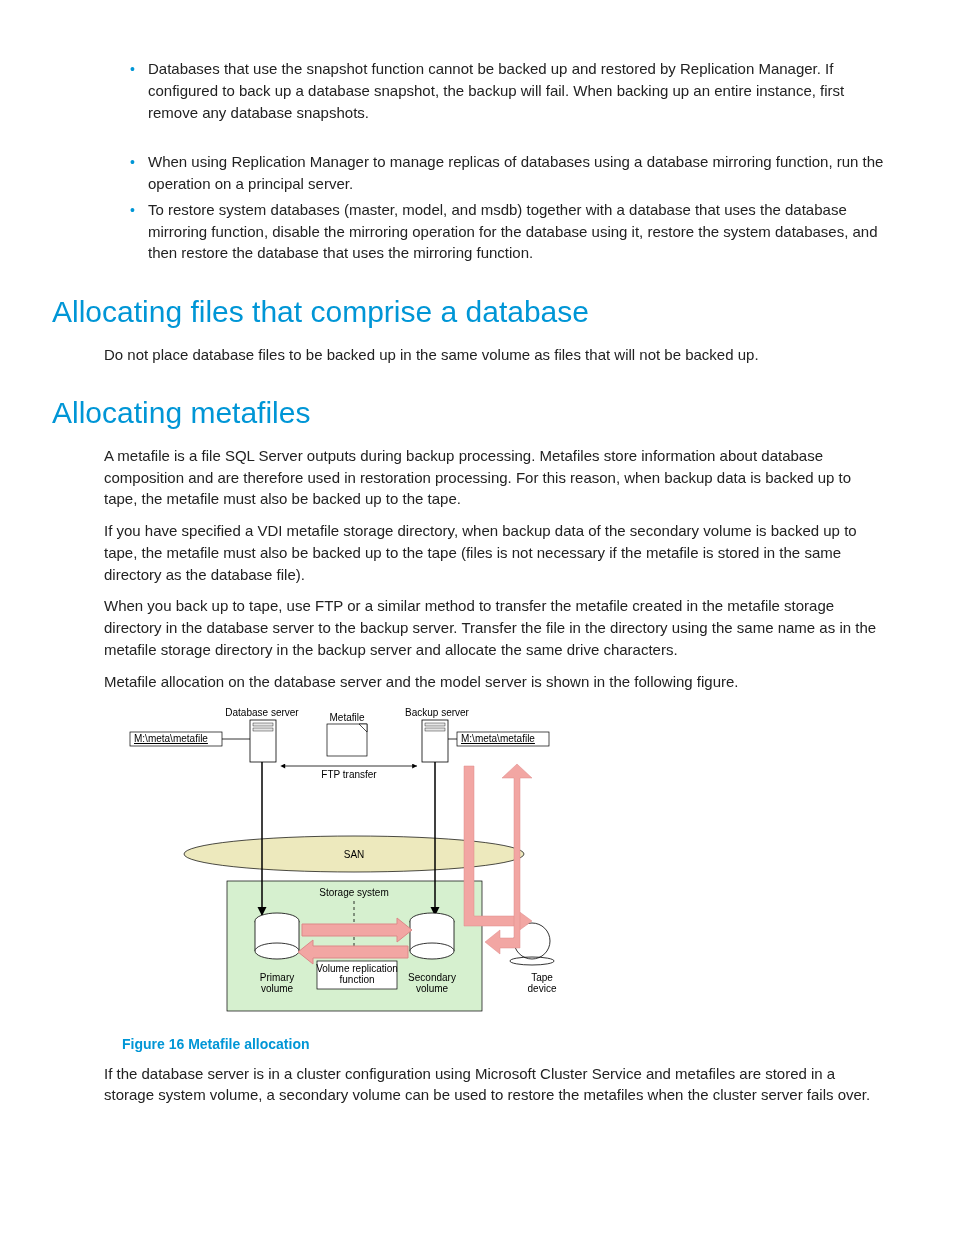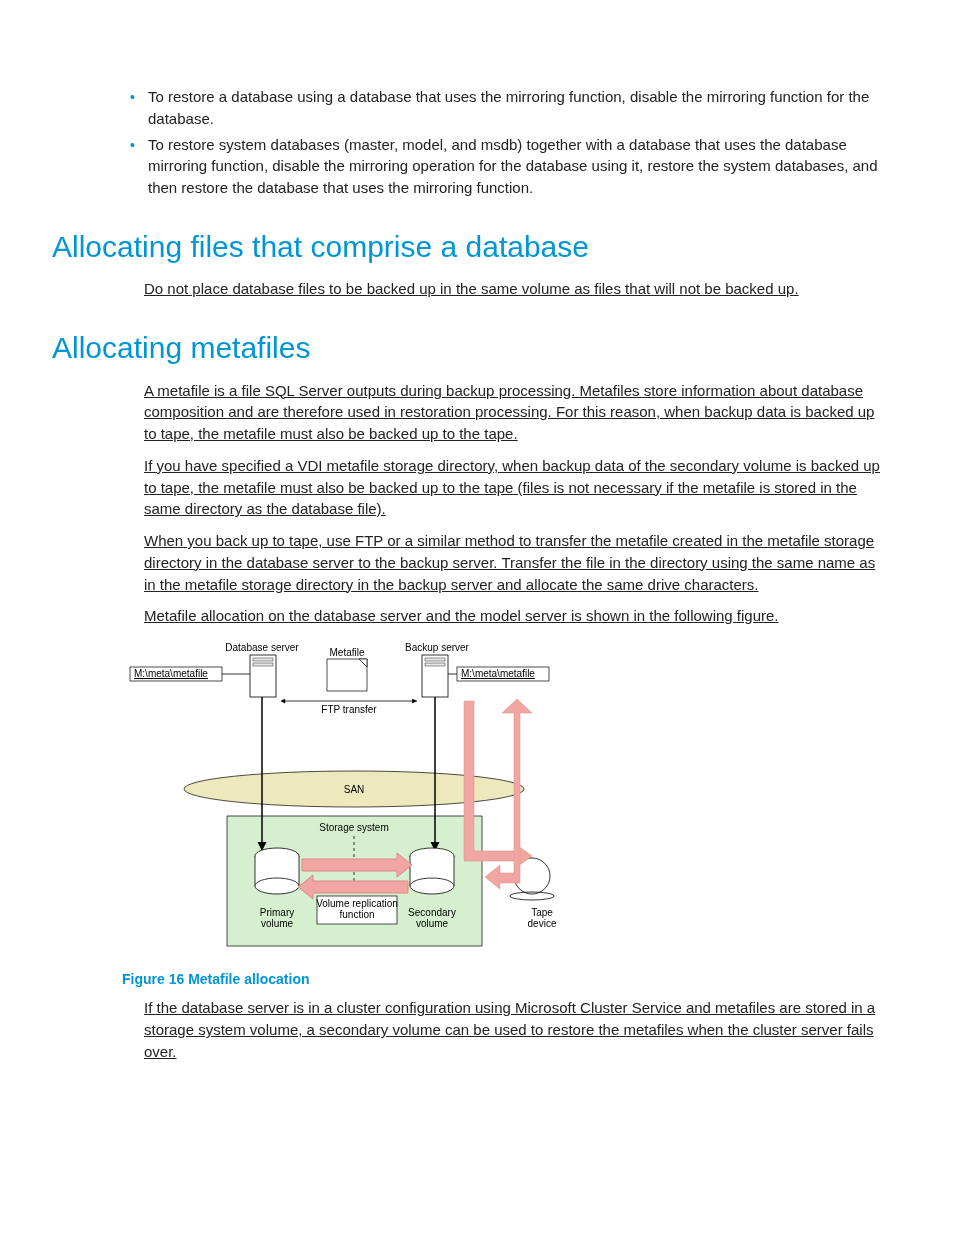--- a/index.html
+++ b/index.html
@@ -32,45 +32,45 @@
     font-size: 14px;
     top: 1px;
   }
   h2 {
     font-size: 30px;
     font-weight: 300;
     color: #0096d6;
     margin: 26px 0 10px 0;
   }
   p.body {
-    margin: 8px 0 10px 92px;
-    text-decoration: underline;
+    margin: 8px 0 10px 52px;
   }
   .gap { height: 16px; }
   .figure-wrap {
     margin: 14px 0 8px 70px;
   }
   .figure-caption {
     color: #0096d6;
     font-size: 14px;
     font-weight: 600;
     margin: 0 0 4px 70px;
   }
   svg { display:block; }
 </style>
 </head>
 <body>
 
 <ul class="bullets">
+  <li>Databases that use the snapshot function cannot be backed up and restored by Replication Manager. If configured to back up a database snapshot, the backup will fail. When backing up an entire instance, first remove any database snapshots.</li>
 </ul>
 
 <div class="gap"></div>
 
 <ul class="bullets">
-  <li>To restore a database using a database that uses the mirroring function, disable the mirroring function for the database.</li>
+  <li>When using Replication Manager to manage replicas of databases using a database mirroring function, run the operation on a principal server.</li>
   <li>To restore system databases (master, model, and msdb) together with a database that uses the database mirroring function, disable the mirroring operation for the database using it, restore the system databases, and then restore the database that uses the mirroring function.</li>
 </ul>
 
 <h2>Allocating files that comprise a database</h2>
 <p class="body">Do not place database files to be backed up in the same volume as files that will not be backed up.</p>
 
 <h2>Allocating metafiles</h2>
 <p class="body">A metafile is a file SQL Server outputs during backup processing. Metafiles store information about database composition and are therefore used in restoration processing. For this reason, when backup data is backed up to tape, the metafile must also be backed up to the tape.</p>
 <p class="body">If you have specified a VDI metafile storage directory, when backup data of the secondary volume is backed up to tape, the metafile must also be backed up to the tape (files is not necessary if the metafile is stored in the same directory as the database file).</p>
 <p class="body">When you back up to tape, use FTP or a similar method to transfer the metafile created in the metafile storage directory in the database server to the backup server. Transfer the file in the directory using the same name as in the metafile storage directory in the backup server and allocate the same drive characters.</p>

